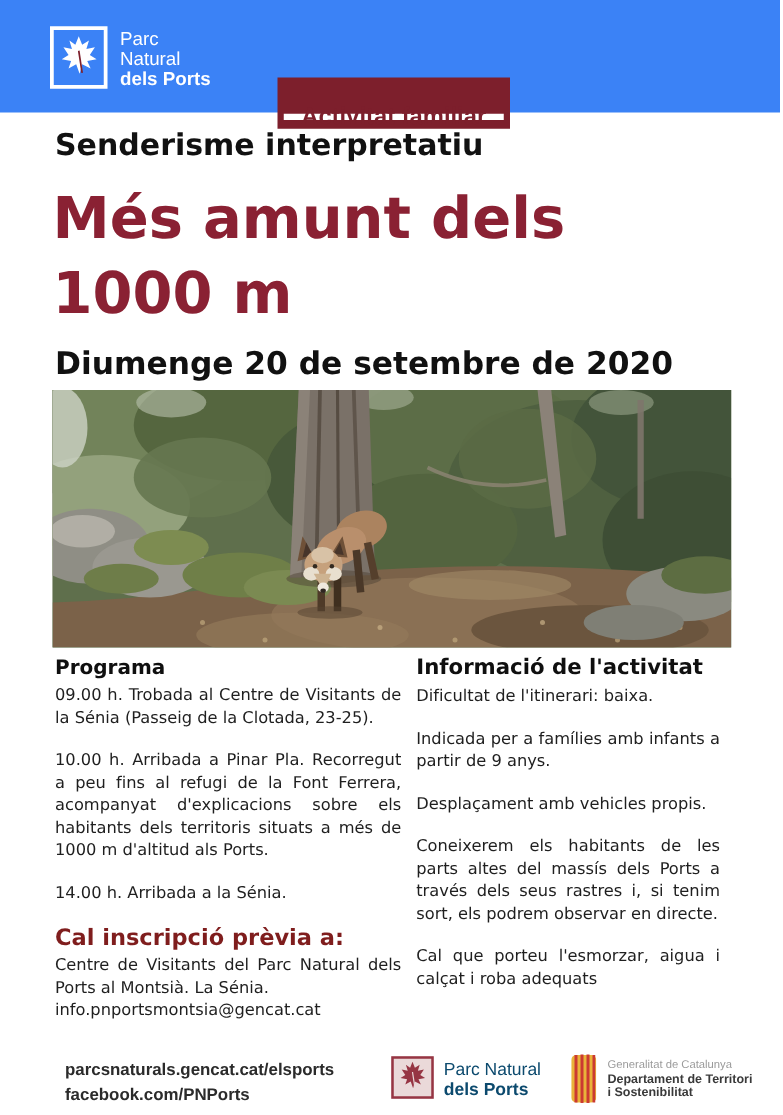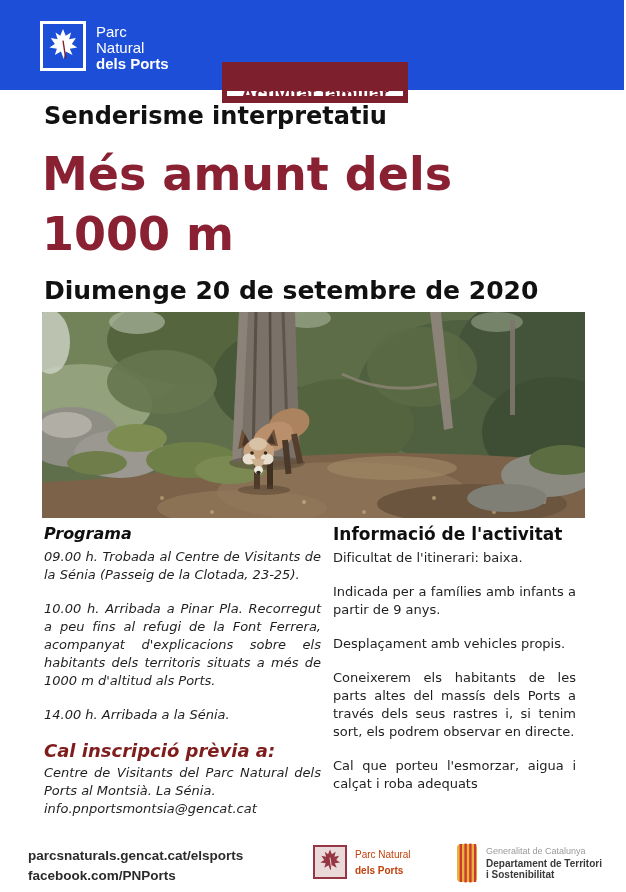--- a/index.html
+++ b/index.html
@@ -4,21 +4,21 @@
 <style>
   * { margin:0; padding:0; box-sizing:border-box; }
   body { background:#ffffff; font-family:"DejaVu Sans", sans-serif; }
   .page {
     position:relative; width:626px; height:892px; margin:0 auto;
     background:#ffffff; overflow:hidden;
   }
   
   .header {
     position:absolute; left:0; top:0; width:624px; height:90px;
-    background:#1d4ed8;
+    background:#3b82f6;
   }
   .h-logo-box {
     position:absolute; left:40px; top:21px; width:46px; height:50px;
     border:3px solid #ffffff; display:flex; align-items:center; justify-content:center;
   }
   .h-logo-box svg { width:34px; height:40px; }
   .h-logo-text {
     position:absolute; left:96px; top:24px; color:#ffffff;
     font-family:"Liberation Sans", sans-serif;
     font-size:15px; line-height:16px;
@@ -50,47 +50,47 @@
     position:absolute; left:44px; top:276px;
     font-size:25px; font-weight:bold; color:#111111;
   }
   
   .photo {
     position:absolute; left:42px; top:312px; width:543px; height:206px;
     overflow:hidden; background:#5f6f4c;
   }
   
   .col { position:absolute; top:524px; color:#1f1f1f; }
-  .col-left  { left:44px;  width:277px;font-style:italic; }
+  .col-left  { left:44px;  width:277px; }
   .col-right { left:333px; width:243px; }
   .sec-heading   { font-size:16px; font-weight:bold; color:#0f0f0f; margin-bottom:5px; }
   .sec-heading-lg{ font-size:18px; font-weight:bold; color:#7f1d1d; margin-top:8px; margin-bottom:3px; }
   .col p {
     font-size:13px; line-height:18px; text-align:justify;
     margin:0 0 16px 0; color:#1f1f1f;
   }
   .col p.tight { margin-bottom:0; }
   .col p.plain { text-align:left; }
   .col p.notice { font-weight:bold; font-size:14px; margin-top:14px; margin-bottom:0; }
   
   .f-links {
-    position:absolute; left:28px; top:846px;
+    position:absolute; left:52px; top:846px;
     font-family:"Liberation Sans", sans-serif; font-weight:bold;
     font-size:13.5px; line-height:20px; color:#2b2b2b;
   }
   .f-links a { color:#2b2b2b; text-decoration:none; display:block; }
   .park-logo-box {
     position:absolute; left:313px; top:845px; width:34px; height:34px;
     border:2px solid #963543; background:#ead9d9;
     display:flex; align-items:center; justify-content:center;
   }
   .park-logo-box svg { width:24px; height:28px; }
   .park-logo-text {
-    position:absolute; left:355px; top:847px; color:#c2410c;
-    font-family:"Liberation Sans", sans-serif; font-size:10px; line-height:16px;
+    position:absolute; left:355px; top:847px; color:#0c4a6e;
+    font-family:"Liberation Sans", sans-serif; font-size:14px; line-height:16px;
   }
   .park-logo-text .bold { font-weight:bold; }
   .senyera {
     position:absolute; left:457px; top:843px; width:20px; height:40px;
   }
   .gencat-text {
     position:absolute; left:486px; top:846px;
     font-family:"Liberation Sans", sans-serif; line-height:11.5px;
   }
   .gencat-text .g1 { font-size:9px;  color:#9a9a9a; }

